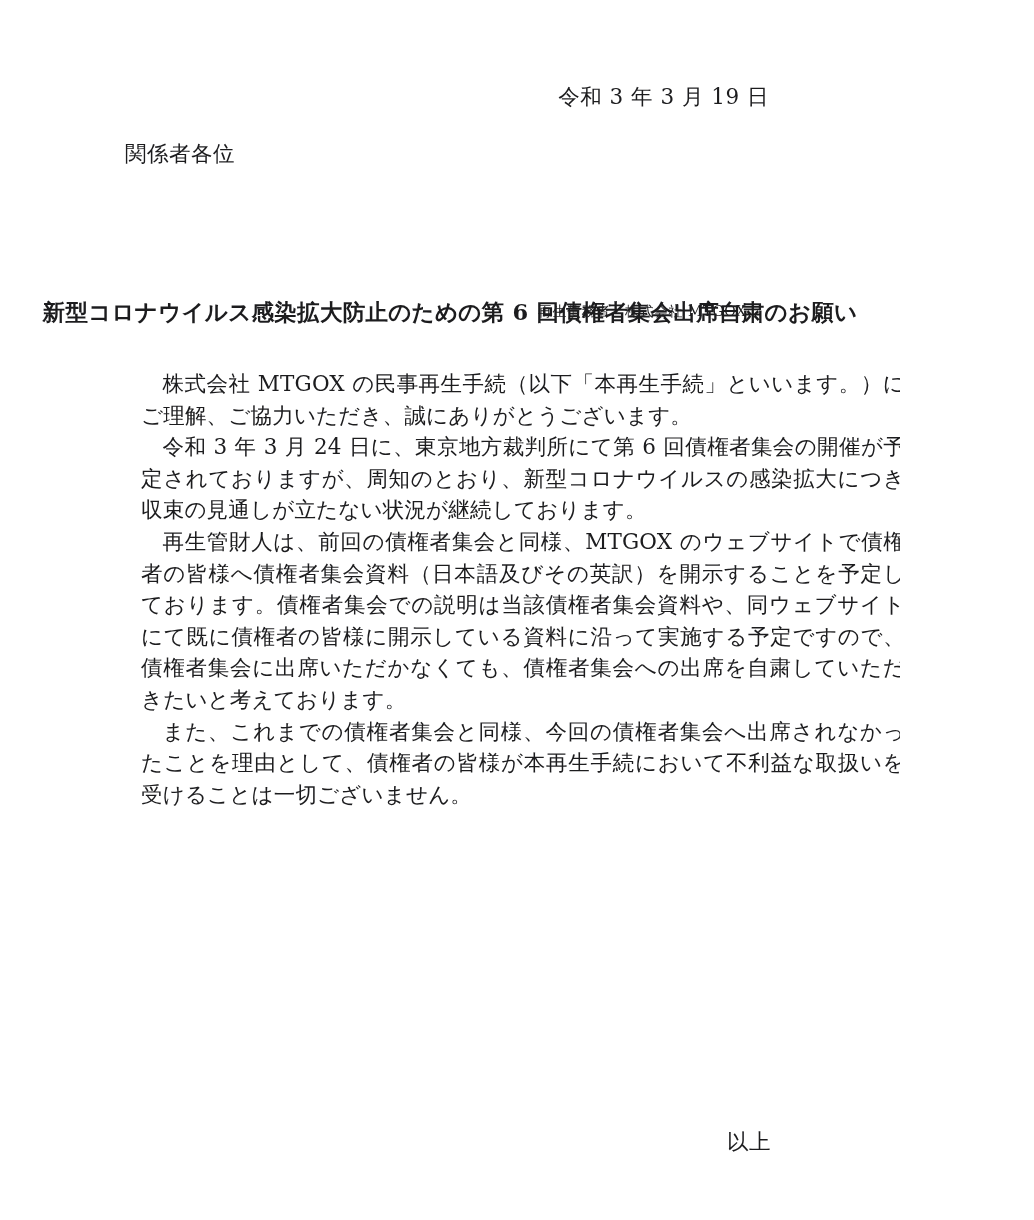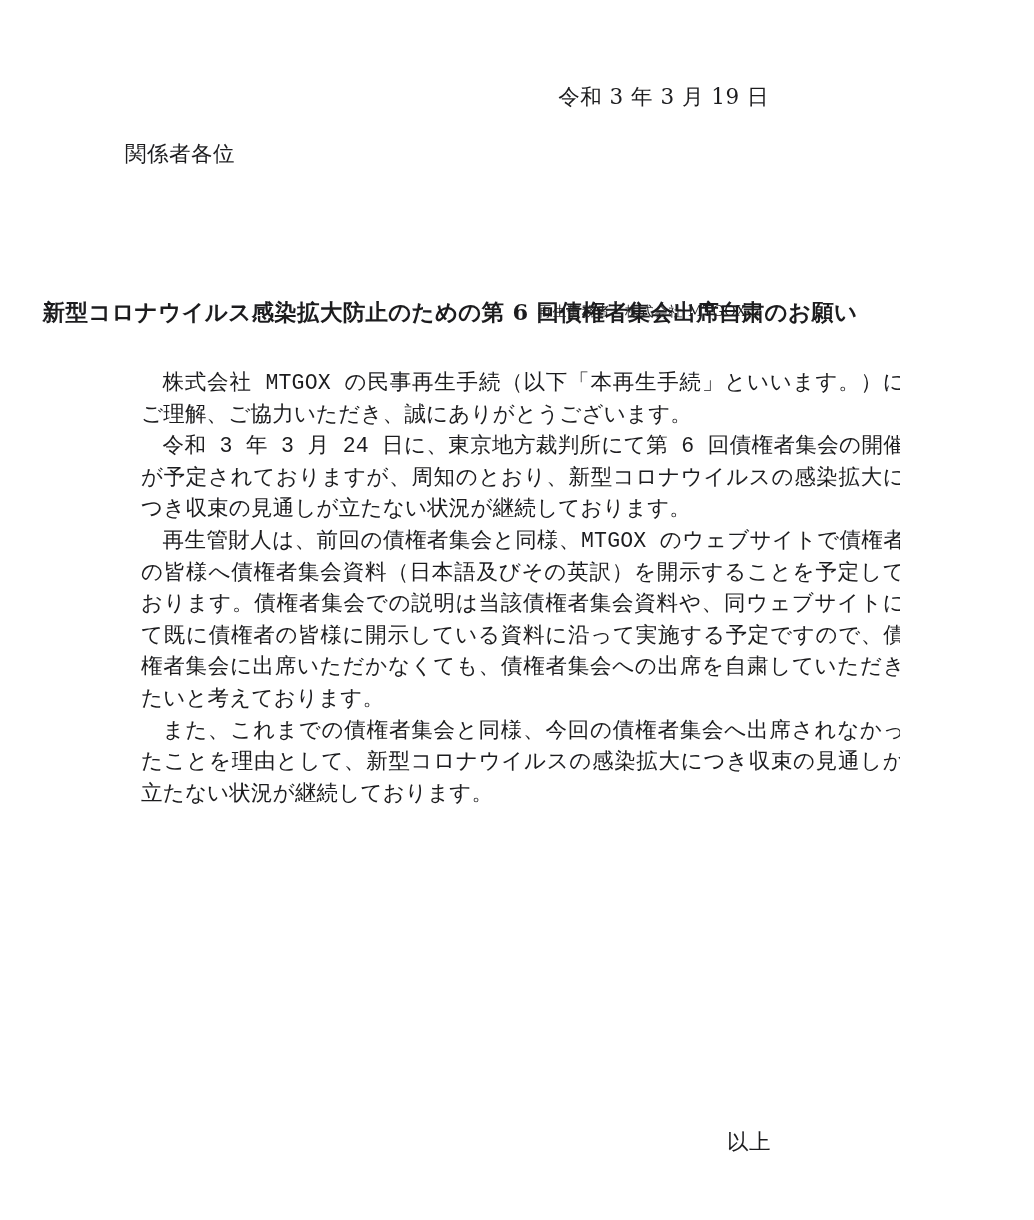--- a/index.html
+++ b/index.html
@@ -59,21 +59,20 @@
     width: 764px;
     font-size: 21.5px;
     line-height: 31.6px;
     letter-spacing: 0.2px;
     text-align: justify;
   }
   .body-text p {
     margin: 0;
     padding: 0;
     text-indent: 1em;
-    font-family: Liberation Mono, monospace;
   }
   .closing-line {
     position: absolute;
     top: 1127px;
     left: 0;
     right: 129px;
     text-align: right;
     font-size: 21.5px;
     letter-spacing: 0.5px;
   }
@@ -90,18 +89,18 @@
   <div class="sender-block">
     <div>再生債務者　株式会社 MTGOX</div>
   </div>
 
   <div class="doc-title">新型コロナウイルス感染拡大防止のための第 6 回債権者集会出席自粛のお願い</div>
 
   <div class="body-text">
     <p>株式会社 MTGOX の民事再生手続（以下「本再生手続」といいます。）にご理解、ご協力いただき、誠にありがとうございます。</p>
     <p>令和 3 年 3 月 24 日に、東京地方裁判所にて第 6 回債権者集会の開催が予定されておりますが、周知のとおり、新型コロナウイルスの感染拡大につき収束の見通しが立たない状況が継続しております。</p>
     <p>再生管財人は、前回の債権者集会と同様、MTGOX のウェブサイトで債権者の皆様へ債権者集会資料（日本語及びその英訳）を開示することを予定しております。債権者集会での説明は当該債権者集会資料や、同ウェブサイトにて既に債権者の皆様に開示している資料に沿って実施する予定ですので、債権者集会に出席いただかなくても、債権者集会への出席を自粛していただきたいと考えております。</p>
-    <p>また、これまでの債権者集会と同様、今回の債権者集会へ出席されなかったことを理由として、新型コロナウイルスの感染拡大につき収束の見通しが立たない状況が継続しております。</p>
+    <p>また、これまでの債権者集会と同様、今回の債権者集会へ出席されなかったことを理由として、債権者の皆様が本再生手続において不利益な取扱いを受けることは一切ございません。</p>
   </div>
 
   <div class="closing-line">以上</div>
 
 </div>
 
 </body></html>

